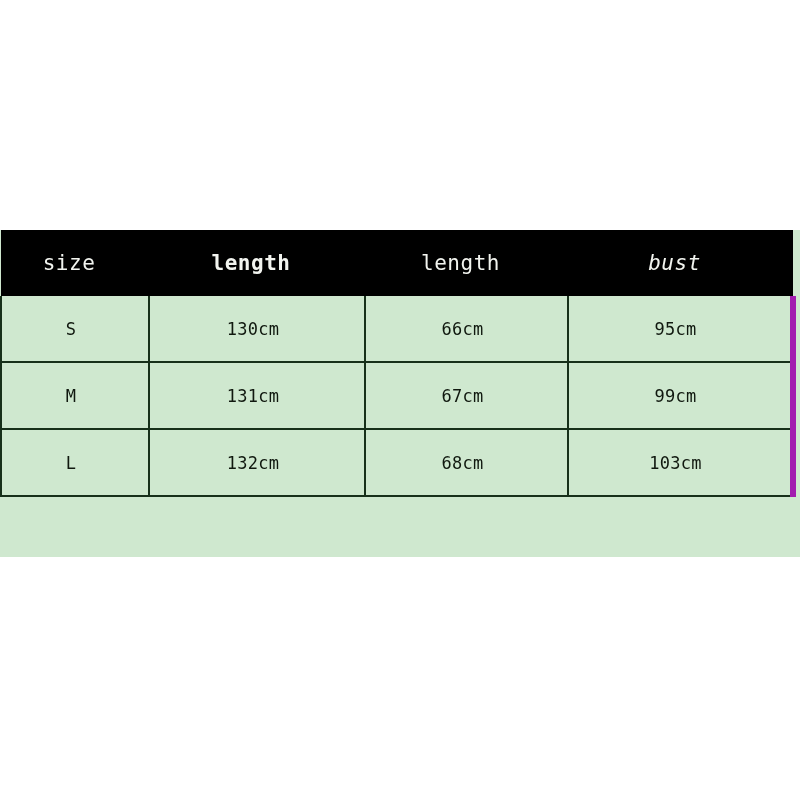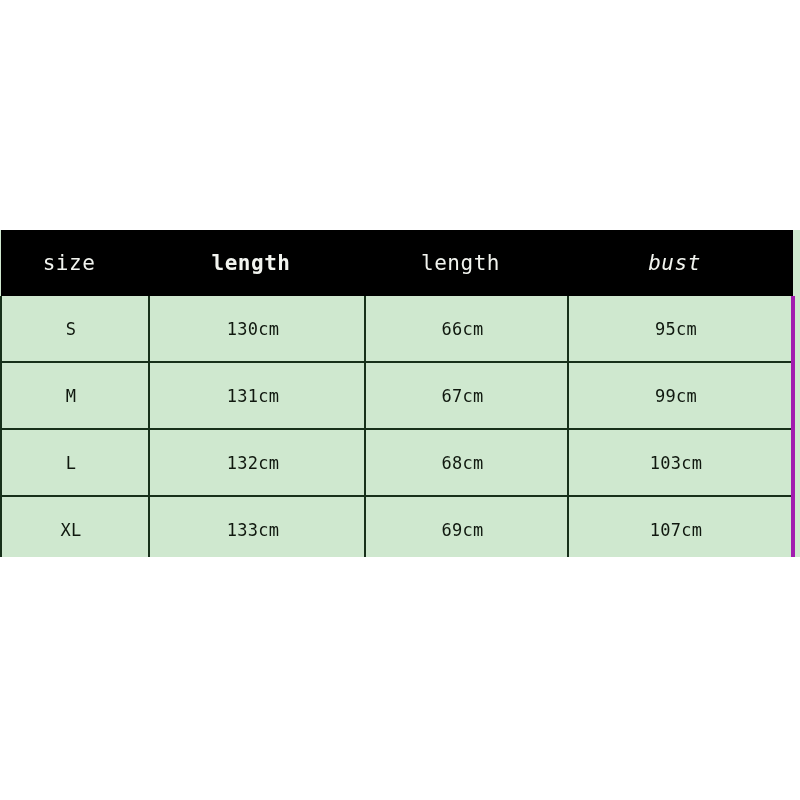--- a/index.html
+++ b/index.html
@@ -74,21 +74,21 @@
     font-weight: 400;
     letter-spacing: 0.3px;
     text-align: center;
     vertical-align: middle;
     border-right: 2px solid #17301a;
     border-bottom: 2px solid #17301a;
   }
   .chart-table tbody td.col-size   { width: 148px; }
   .chart-table tbody td.col-length { width: 216px; }
   .chart-table tbody td.col-sleeve { width: 203px; text-decoration: underline; }
-  .chart-table tbody td.col-bust   { width: 225px; border-right: 4px solid #a21caf; }
+  .chart-table tbody td.col-bust   { width: 225px; border-right: 6px solid #a21caf; }
 
   .chart-table thead th.col-size   { width: 148px; }
   .chart-table thead th.col-length { width: 216px; font-weight: bold; }
   .chart-table thead th.col-sleeve { width: 203px; }
   .chart-table thead th.col-bust   { width: 225px; font-style: italic; }
 
   
   .chart-table tbody td.col-size { border-left: 2px solid #17301a; }
 
   
@@ -130,24 +130,18 @@
           <td class="col-bust"><span class="cellval">99cm</span></td>
         </tr>
 
         <tr>
           <td class="col-size"><span class="cellval">L</span></td>
           <td class="col-length"><span class="cellval">132cm</span></td>
           <td class="col-sleeve"><span class="cellval">68cm</span></td>
           <td class="col-bust"><span class="cellval">103cm</span></td>
         </tr>
 
-        <tr>
-          <td class="col-size"><span class="cellval">XL</span></td>
-          <td class="col-length"><span class="cellval">133cm</span></td>
-          <td class="col-sleeve"><span class="cellval">69cm</span></td>
-          <td class="col-bust"><span class="cellval">107cm</span></td>
-        </tr>
 
       </tbody>
     </table>
   </div>
 
 </div>
 
 </body></html>

